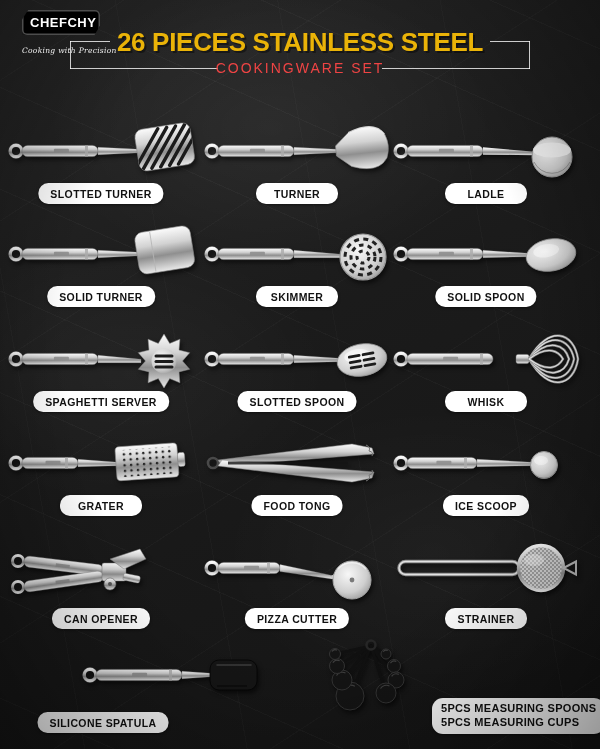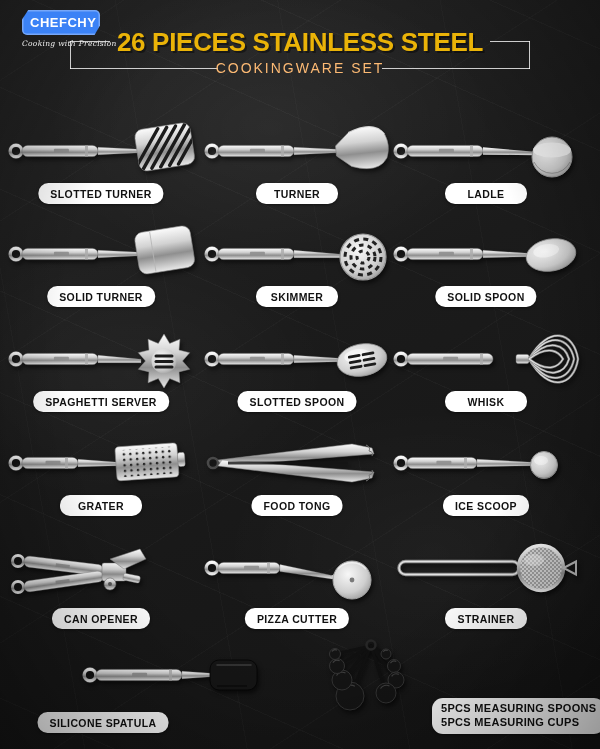--- a/index.html
+++ b/index.html
@@ -19,37 +19,37 @@
     background:
       repeating-linear-gradient(24deg, transparent 0 46px, rgba(255,255,255,.028) 46px 47px, transparent 47px 93px),
       repeating-linear-gradient(-33deg, transparent 0 61px, rgba(255,255,255,.022) 61px 62px, transparent 62px 118px),
       repeating-linear-gradient(80deg, transparent 0 83px, rgba(255,255,255,.02) 83px 84px, transparent 84px 160px);
   }
   .bg-vignette{background:radial-gradient(ellipse at 50% 45%, transparent 55%, rgba(0,0,0,.42) 100%);}
 
   
   .logo{position:absolute;left:22px;top:10px;z-index:3;}
   .logo-badge{
-    background:#3b82f6;color:#fff;font-weight:bold;font-size:13px;letter-spacing:.5px;
+    background:#000000;color:#fff;font-weight:bold;font-size:13px;letter-spacing:.5px;
     padding:5px 8px;text-align:center;width:62px;border-radius:5px;
     box-shadow:inset 0 0 0 1.5px rgba(255,255,255,.3), 1px 2px 3px rgba(0,0,0,.5);
     clip-path:polygon(8% 0,100% 0,100% 62%,93% 100%,0 100%,0 38%);
   }
   .logo-tagline{
     font-family:"DejaVu Serif",serif;font-style:italic;font-size:7.5px;color:#eee;
-    margin-top:4px;white-space:nowrap;letter-spacing:.3px;
+    margin-top:11px;white-space:nowrap;letter-spacing:.3px;
   }
   .main-title{
     position:absolute;left:0;right:0;top:29px;text-align:center;z-index:2;
     color:#eab308;font-size:26px;line-height:1;font-weight:bold;letter-spacing:-.3px;
     text-shadow:2px 2px 0 rgba(0,0,0,.4);
   }
   .sub-title{
     position:absolute;left:0;right:0;top:61px;text-align:center;z-index:2;
-    color:#fdba74;font-size:14px;line-height:1;font-weight:normal;letter-spacing:2px;
+    color:#ef4444;font-size:14px;line-height:1;font-weight:normal;letter-spacing:2px;
   }
   .frame-line{position:absolute;background:rgba(255,255,255,.78);z-index:1;}
   .l-tl{left:70px;top:41px;width:40px;height:1px;}
   .l-tr{left:490px;top:41px;width:40px;height:1px;}
   .l-vl{left:70px;top:41px;width:1px;height:28px;}
   .l-vr{left:529px;top:41px;width:1px;height:28px;}
   .l-bl{left:70px;top:68px;width:148px;height:1px;}
   .l-br{left:382px;top:68px;width:148px;height:1px;}
 
   

